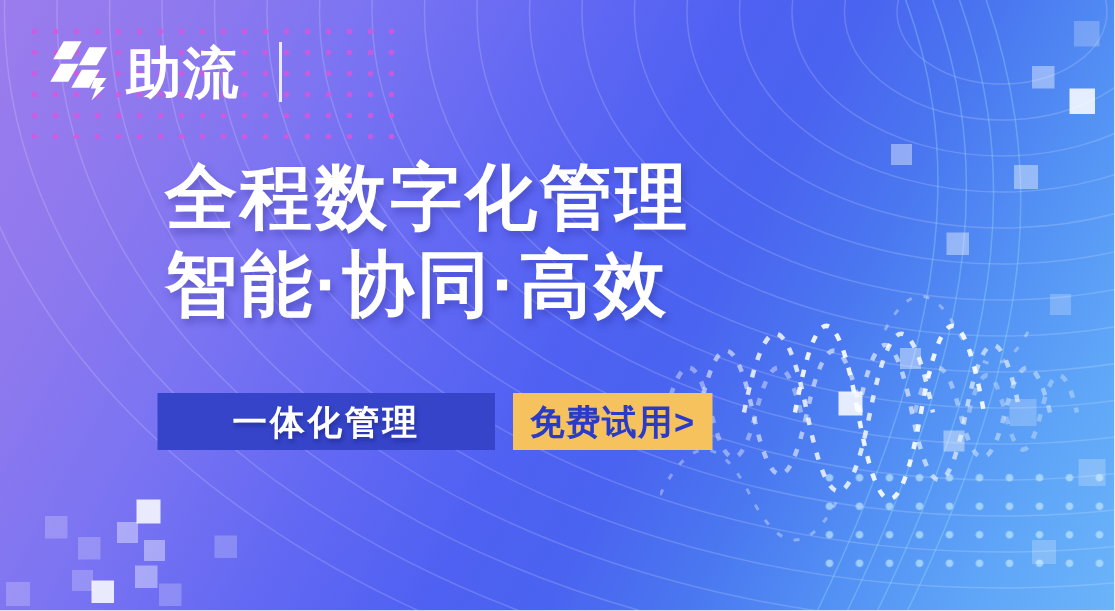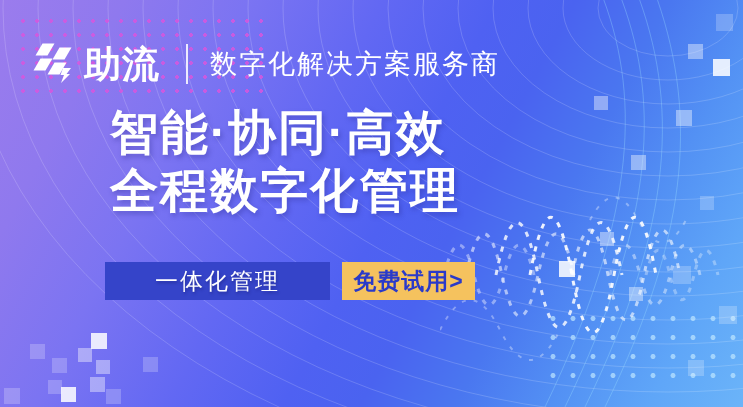--- a/index.html
+++ b/index.html
@@ -83,21 +83,21 @@
   
 
   #content {
     position: absolute;
     inset: 0;
   }
 
   #logo-row {
     position: absolute;
     left: 30px;
-    top: 36px;
+    top: 20px;
     display: flex;
     align-items: center;
     height: 56px;
   }
 
   #logo-mark {
     width: 46px;
     height: 46px;
     flex: none;
   }
@@ -155,21 +155,21 @@
   }
 
   #btn-primary {
     background: #3544c9;
     color: #ffffff;
     width: 225px;
     display: flex;
     align-items: center;
     justify-content: center;
     font-size: 23px;
-    font-weight: normal;
+    font-weight: bold;
     letter-spacing: 2px;
     text-shadow: 1px 2px 3px rgba(20,20,100,0.40);
     cursor: pointer;
   }
 
   #btn-trial {
     background: #f5c25e;
     color: #2a3ac9;
     width: 133px;
     margin-left: 12px;
@@ -284,26 +284,25 @@
           <path d="M24.5 21.5 L36.5 21.5 L29.5 33.5 L17.5 33.5 Z"></path>
 
           <path d="M33 27 L41 27 L36.5 33 L40 33 L31 42 L34 34 L30.5 34 Z"></path>
         </g>
       </svg>
 
       <div id="logo-word">助流</div>
 
       <div id="logo-divider"></div>
 
-      <div id="tagline">数字化解决方案服务商</div>
     </div>
 
     <div id="headline">
+      <div class="headline-line">全程数字化管理</div>
       <div class="headline-line">智能·协同·高效</div>
-      <div class="headline-line">全程数字化管理</div>
     </div>
 
     <div id="cta-row">
       <div id="btn-primary">一体化管理</div>
       <div id="btn-trial">免费试用&gt;</div>
     </div>
 
   </div>
 </div>
 

